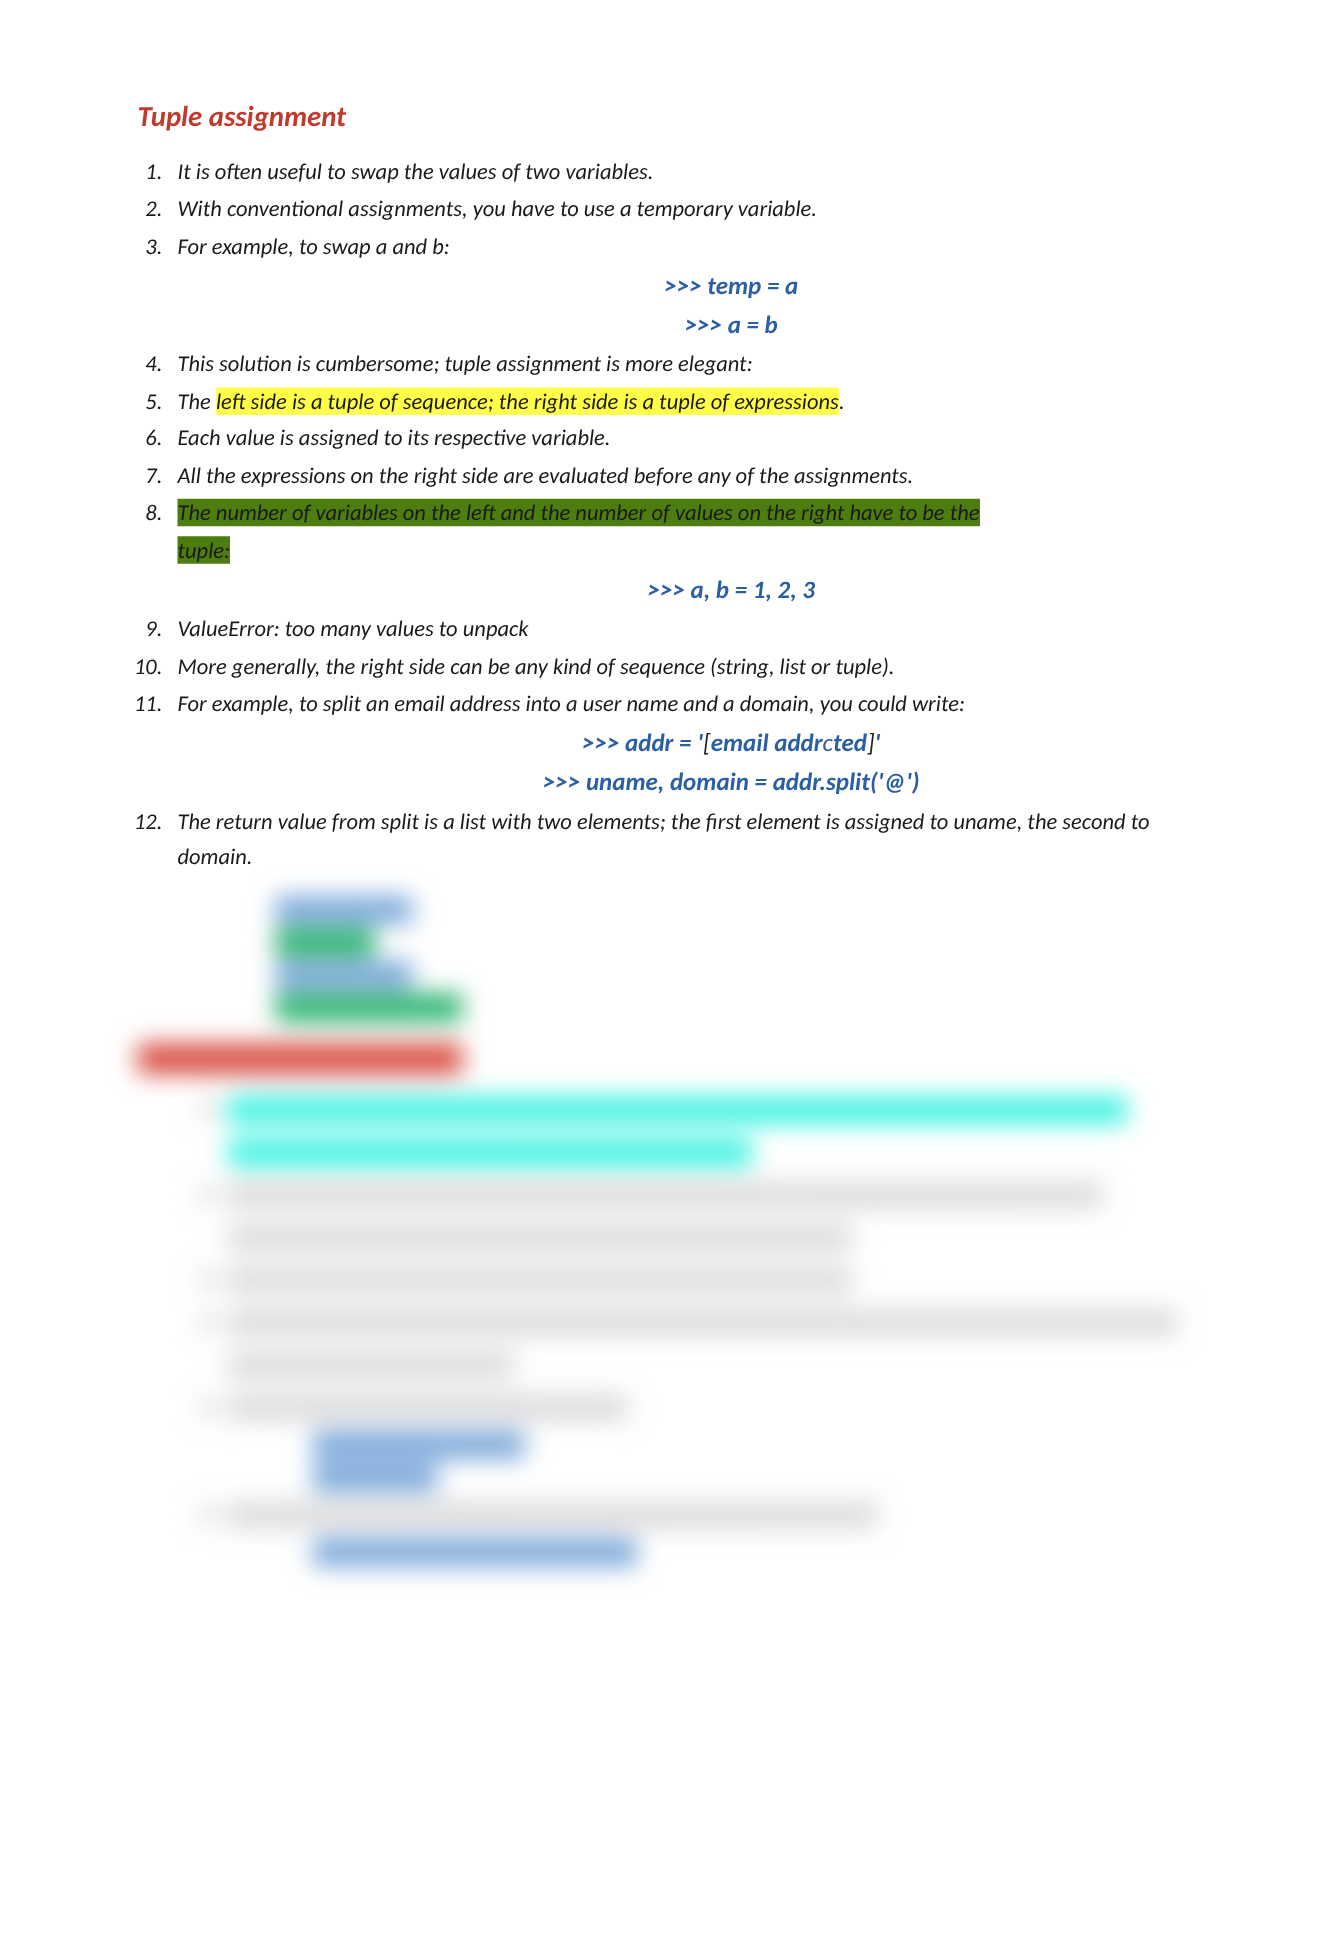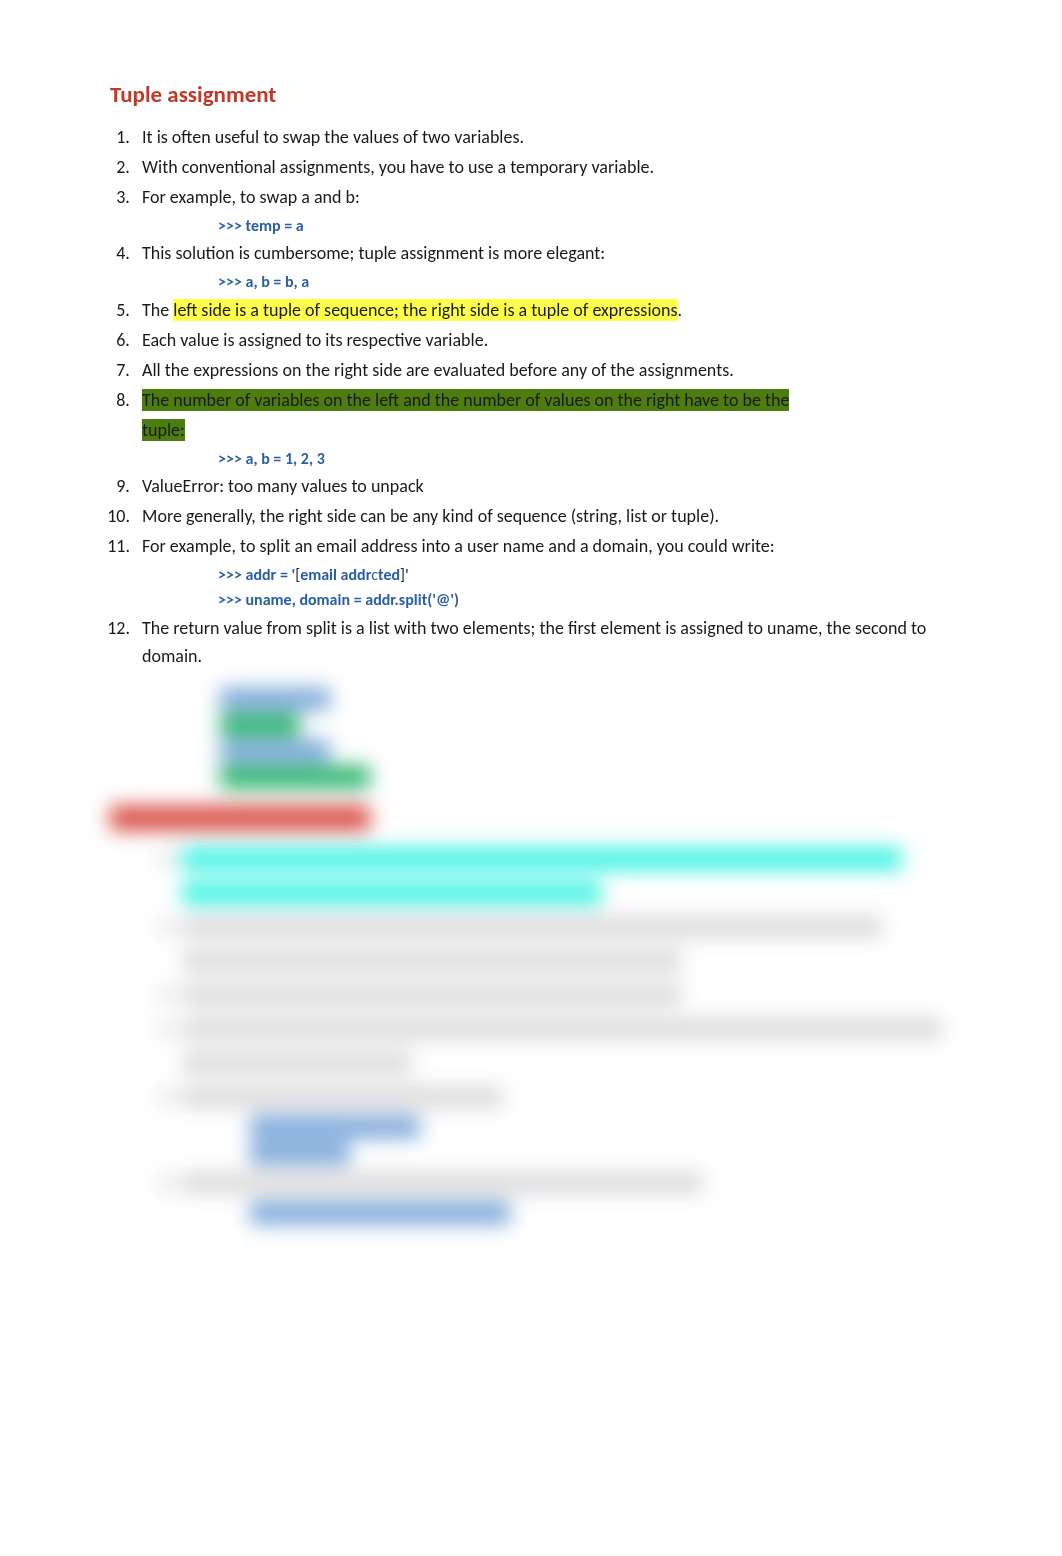--- a/index.html
+++ b/index.html
@@ -8,20 +8,21 @@
     background: #ffffff;
     font-family: "Segoe UI", Calibri, Arial, sans-serif;
     color: #1a1a1a;
   }
   .page {
     width: 1062px;
     min-height: 1556px;
     box-sizing: border-box;
     padding: 80px 110px 80px 110px;
     position: relative;
+    font-style: italic;
   }
   .title {
     color: #c0392b;
     font-weight: 700;
     font-size: 23px;
     margin: 0 0 14px 0;
   }
   ol.top {
     margin: 16px 0 0 24px;
     padding: 0;
@@ -32,22 +33,23 @@
     margin: 0 0 2px 0;
     padding-left: 8px;
   }
   .code-block {
     margin: 2px 0 2px 76px;
     font-family: "Segoe UI", Calibri, Arial, sans-serif;
   }
   .code-line {
     color: #2b5fa3;
     font-weight: 700;
-    font-size: 16px;
+    font-size: 20px;
     line-height: 1.55;
+    text-align: center;
   }
   .emlink {
     color: #2b5fa3;
     font-weight: 700;
   }
   .emlink .bracket {
     font-weight: 400;
     color: #222;
   }
   .hl-yellow {
@@ -117,28 +119,26 @@
     </li>
 
     <li>
       <span>With conventional assignments, you have to use a temporary variable.</span>
     </li>
 
     <li>
       <span>For example, to swap a and b:</span>
       <div class="code-block">
         <div class="code-line">&gt;&gt;&gt; temp = a</div>
+        <div class="code-line">&gt;&gt;&gt; a = b</div>
       </div>
     </li>
 
     <li>
       <span>This solution is cumbersome; tuple assignment is more elegant:</span>
-      <div class="code-block">
-        <div class="code-line">&gt;&gt;&gt; a, b = b, a</div>
-      </div>
     </li>
 
     <li>
       <span>The </span><span class="hl-yellow">left side is a tuple of sequence; the right side is a tuple of expressions</span><span>.</span>
     </li>
 
     <li>
       <span>Each value is assigned to its respective variable.</span>
     </li>
 

